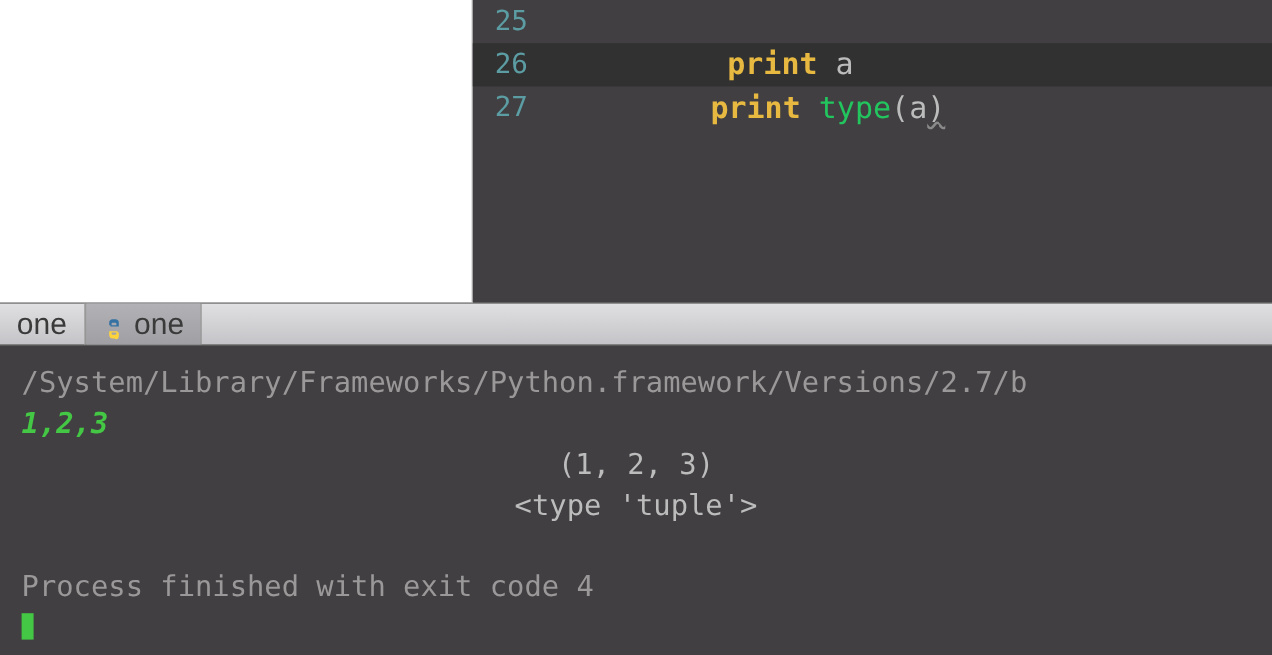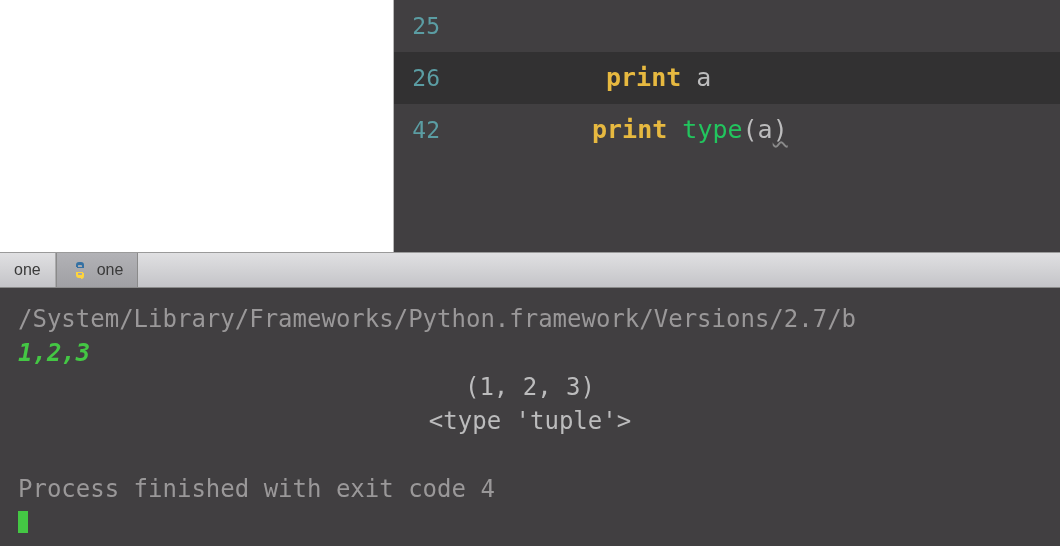--- a/index.html
+++ b/index.html
@@ -20,21 +20,21 @@
       border-right: 1px solid #b8b8b8;
     }
     .editor {
       flex: 1;
       background: #413f41;
       font-size: 25px;
       line-height: 36px;
     }
     .code-row {
       display: flex;
-      height: 52px;
+      height: 36px;
       align-items: center;
     }
     .code-row.highlighted {
       background: #323132;
       gap: 14px;
     }
     .gutter {
       width: 60px;
       text-align: right;
       padding-right: 14px;
@@ -59,21 +59,21 @@
       text-underline-offset: 3px;
     }
     .tab-bar {
       height: 36px;
       background: linear-gradient(#e0e0e2, #c4c4c8);
       border-top: 1px solid #9a9a9a;
       border-bottom: 1px solid #8a8a8a;
       display: flex;
       align-items: stretch;
       font-family: "Lucida Grande", "Segoe UI", sans-serif;
-      font-size: 16px;
+      font-size: 25px;
     }
     .tab {
       display: flex;
       align-items: center;
       padding: 0 14px;
       color: #3a3a3a;
       cursor: pointer;
       gap: 8px;
     }
     .tab.active {
@@ -116,21 +116,21 @@
   <div class="sidebar"></div>
   <div class="editor" id="editor">
       <div class="code-row">
         <div class="gutter">25</div>
       </div>
       <div class="code-row highlighted">
         <div class="gutter">26</div>
         <div class="code-text"><span class="indent"></span><span class="tk-keyword">print</span><span class=""> </span><span class="tk-var">a</span></div>
       </div>
       <div class="code-row">
-        <div class="gutter">42</div>
+        <div class="gutter">27</div>
         <div class="code-text"><span class="indent"></span><span class="tk-keyword">print</span><span class=""> </span><span class="tk-func">type</span><span class="tk-paren">(</span><span class="tk-var">a</span><span class="tk-paren squiggle">)</span></div>
       </div>
     </div>
 </div>
 
 <div class="tab-bar" id="tab-bar">
     <div class="tab inactive">
       <span>one</span>
     </div>
     <div class="tab active">

